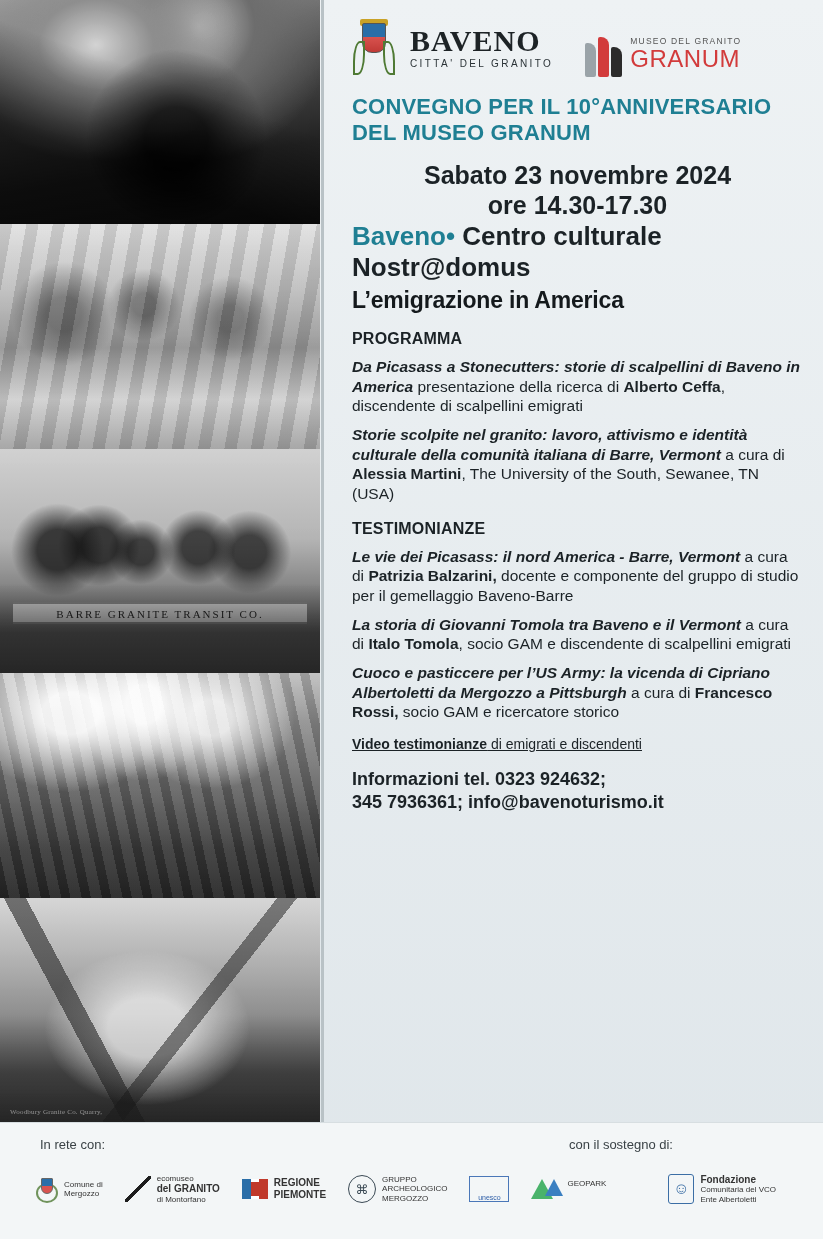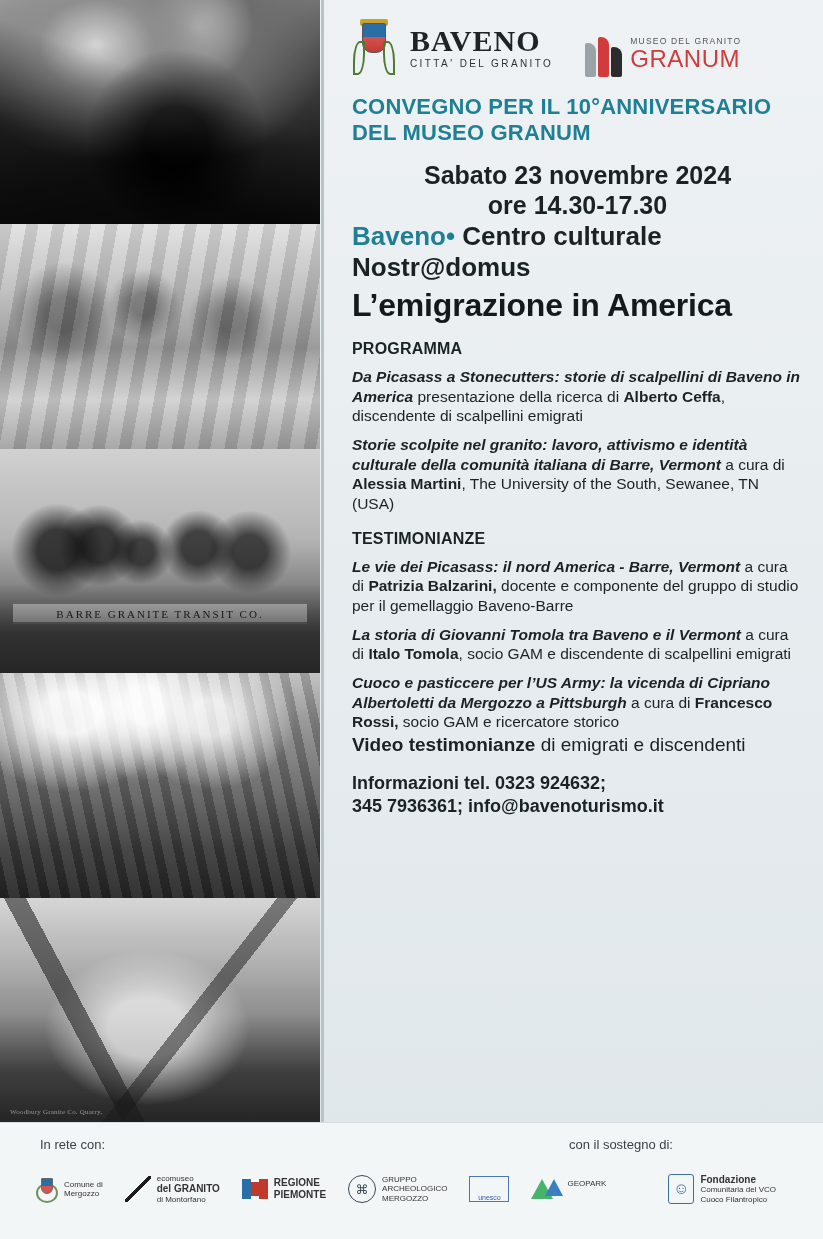--- a/index.html
+++ b/index.html
@@ -172,33 +172,33 @@
     margin-top:4px;
   }
   .date-line {
     color:#1b2226; font-size:25px; font-weight:bold; line-height:1.2; margin-top:14px;text-align:center;
   }
   .place-line { margin-top:1px; font-size:26px; }
   .place-line .b { color:#1f7f93; font-weight:bold; }
   .place-line .dot { color:#1f7f93; font-weight:bold; }
   .place-line .r { color:#1b2226; font-weight:bold; }
   .main-title {
-    color:#14191c; font-size:32px; font-weight:bold; margin-top:4px; letter-spacing:-.2px;
+    color:#14191c; font-size:23px; font-weight:bold; margin-top:4px; letter-spacing:-.2px;
   }
 
   .sec-head {
     font-size:16px; color:#1b2226; font-weight:600; margin-top:16px; letter-spacing:.2px;
   }
   .item { margin-top:9px; font-size:15.5px; color:#1b2226; line-height:1.27; }
   .item i { font-style:italic; font-weight:bold; }
   .item b { font-weight:bold; }
   .tel {
     margin-top:16px; font-size:18px; font-weight:bold; color:#1b2226; line-height:1.3;
   }
-  .video { margin-top:2px; font-size:19px; color:#1b2226; }
+  .video { margin-top:14px; font-size:14px; color:#1b2226;text-decoration:underline; }
   .video b { font-weight:bold; }
 
   
   .footer {
     position:absolute; left:0; top:1122px; width:823px; height:117px;
     background:#f3f6f7;
     border-top:1px solid #d7dee1;
   }
   .foot-lbl { font-size:13px; color:#3a4246; }
   .foot-left { position:absolute; left:40px; top:14px; }
@@ -385,19 +385,19 @@
         <div class="txt">
             <div>GEOPARK</div>
           </div>
       </div>
 
       <div class="flogo" style="margin-left:40px">
         <div class="fond-mark">☺</div>
         <div class="txt">
           <div class="big">Fondazione</div>
           <div>Comunitaria del VCO</div>
-          <div>Cuoco Filantropico</div>
+          <div>Ente Albertoletti</div>
         </div>
       </div>
 
     </div>
   </div>
 </div>
 
 </body></html>

